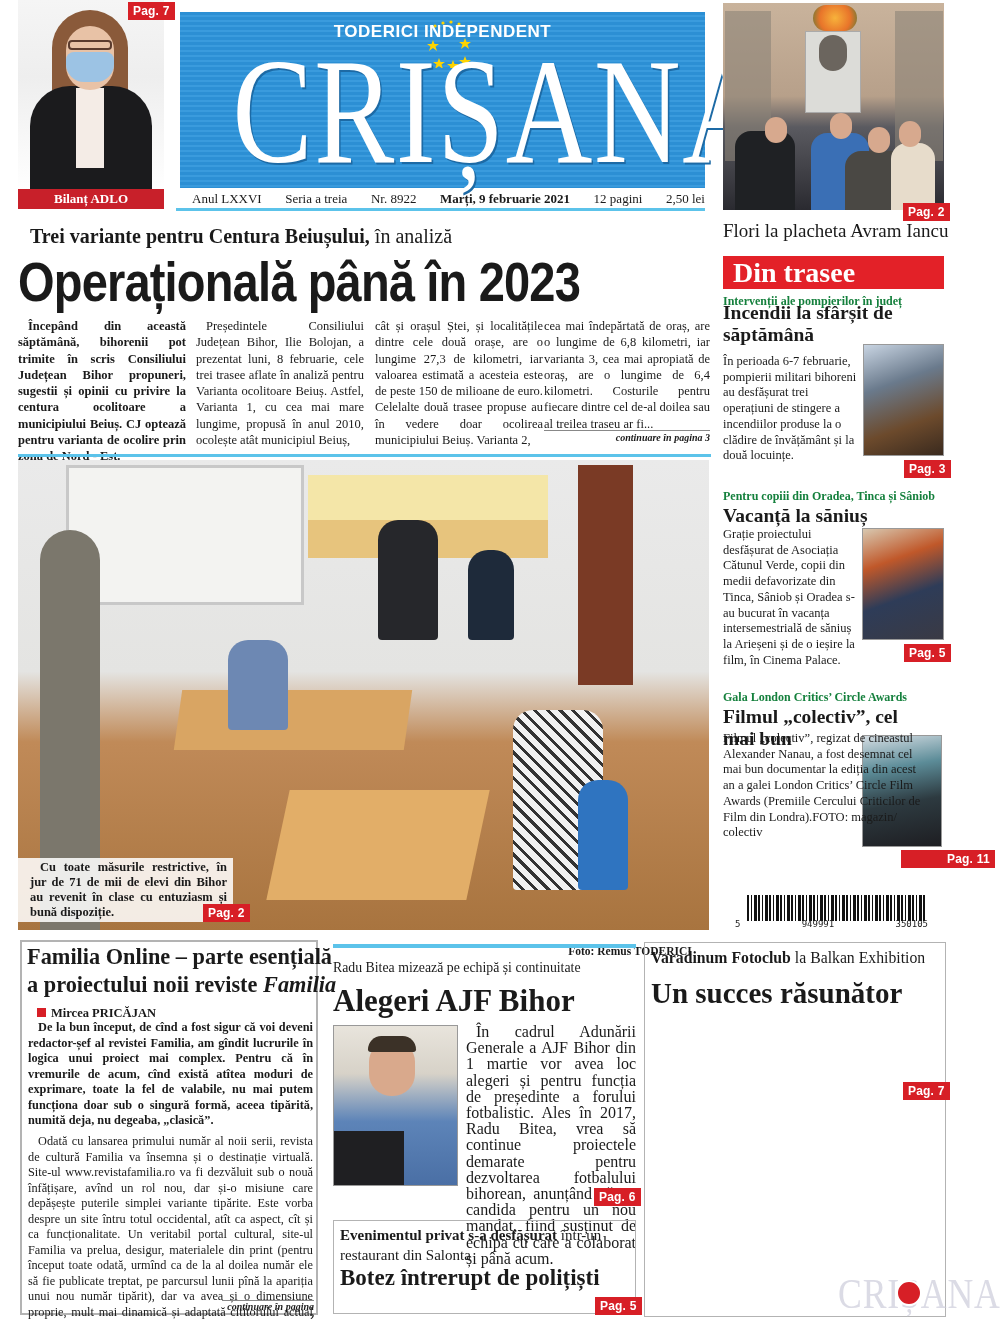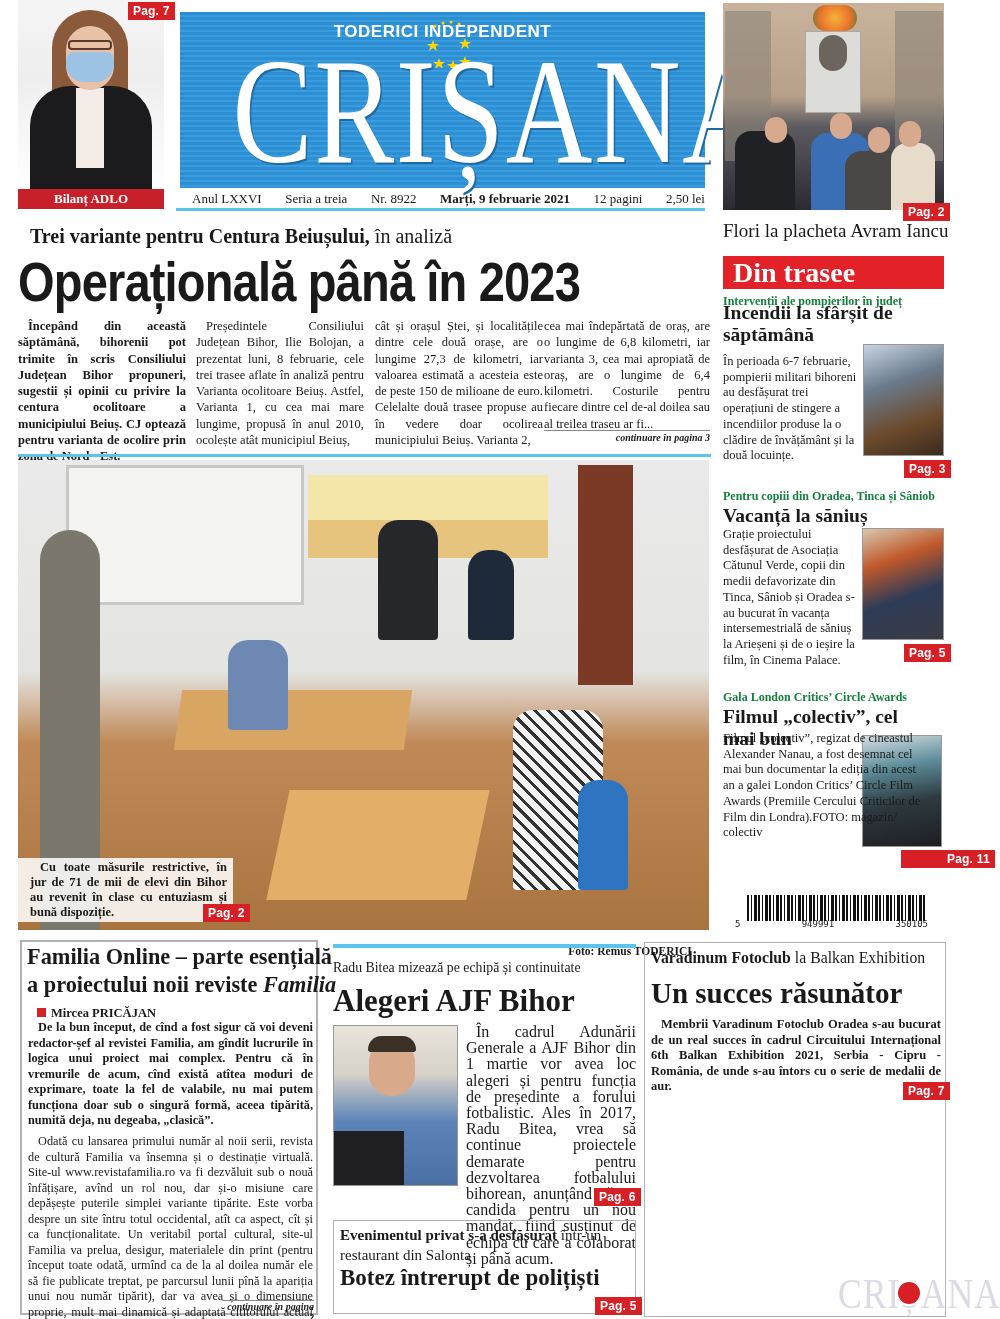--- a/index.html
+++ b/index.html
@@ -287,20 +287,17 @@
 
 <div id="box-botez" class="abs">
   <div id="botez-title" class="abs">Botez întrerupt de polițiști</div>
   <div id="botez-kicker" class="abs"><b>Evenimentul privat s-a desfășurat</b><span> într-un restaurant din Salonta</span></div>
 </div>
 <div class="pag" style="left:595px; top:1297px;">Pag. 5</div>
 
 <div id="box-varadinum" class="abs">
   <div id="var-kicker" class="abs"><b>Varadinum Fotoclub</b><span> la Balkan Exhibition</span></div>
   <div id="var-title" class="abs">Un succes răsunător</div>
-  <div id="var-body" class="abs">
-      <p>Membrii Varadinum Fotoclub Oradea s-au bucurat de un real succes în cadrul Circuitului Internațional 6th Balkan Exhibition 2021, Serbia - Cipru  - România, de unde s-au întors cu o serie de medalii de aur.</p>
-    </div>
 </div>
 <div class="pag" style="left:903px; top:1082px;">Pag. 7</div>
 
 <div id="watermark" class="abs">CRIȘANA</div>
 <div id="watermark-seal" class="abs"></div>
 
 </body></html>

